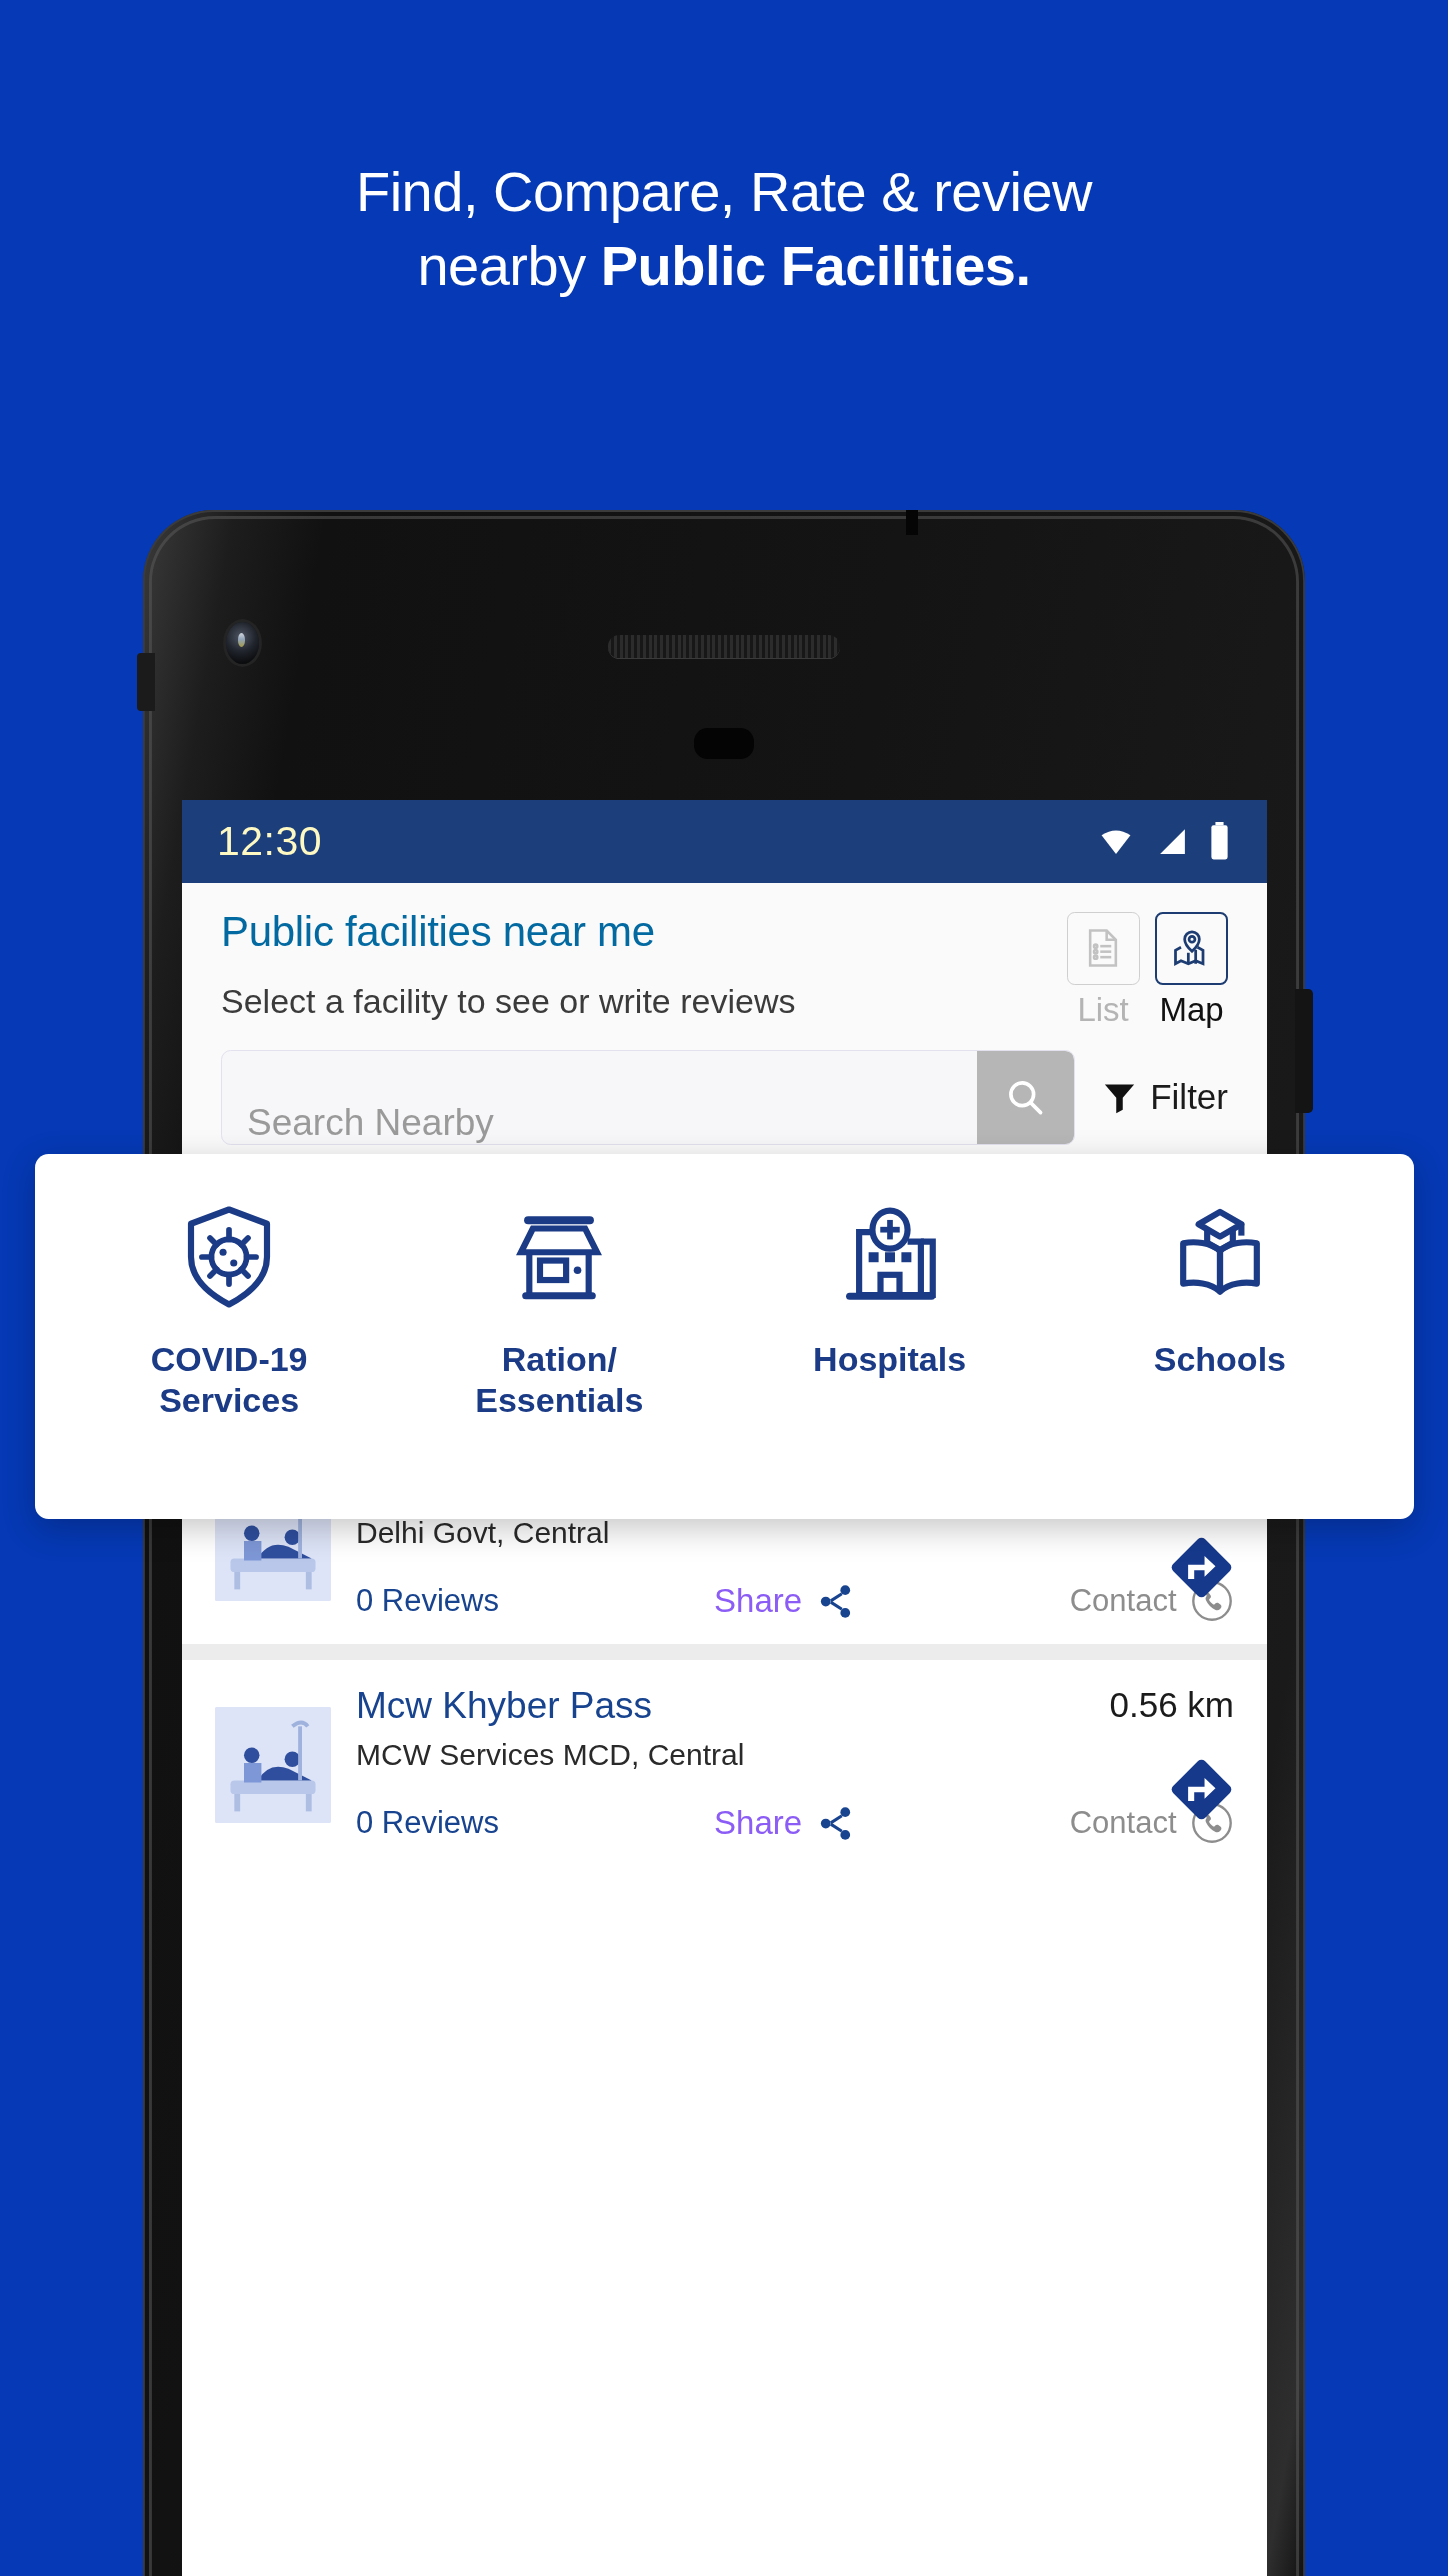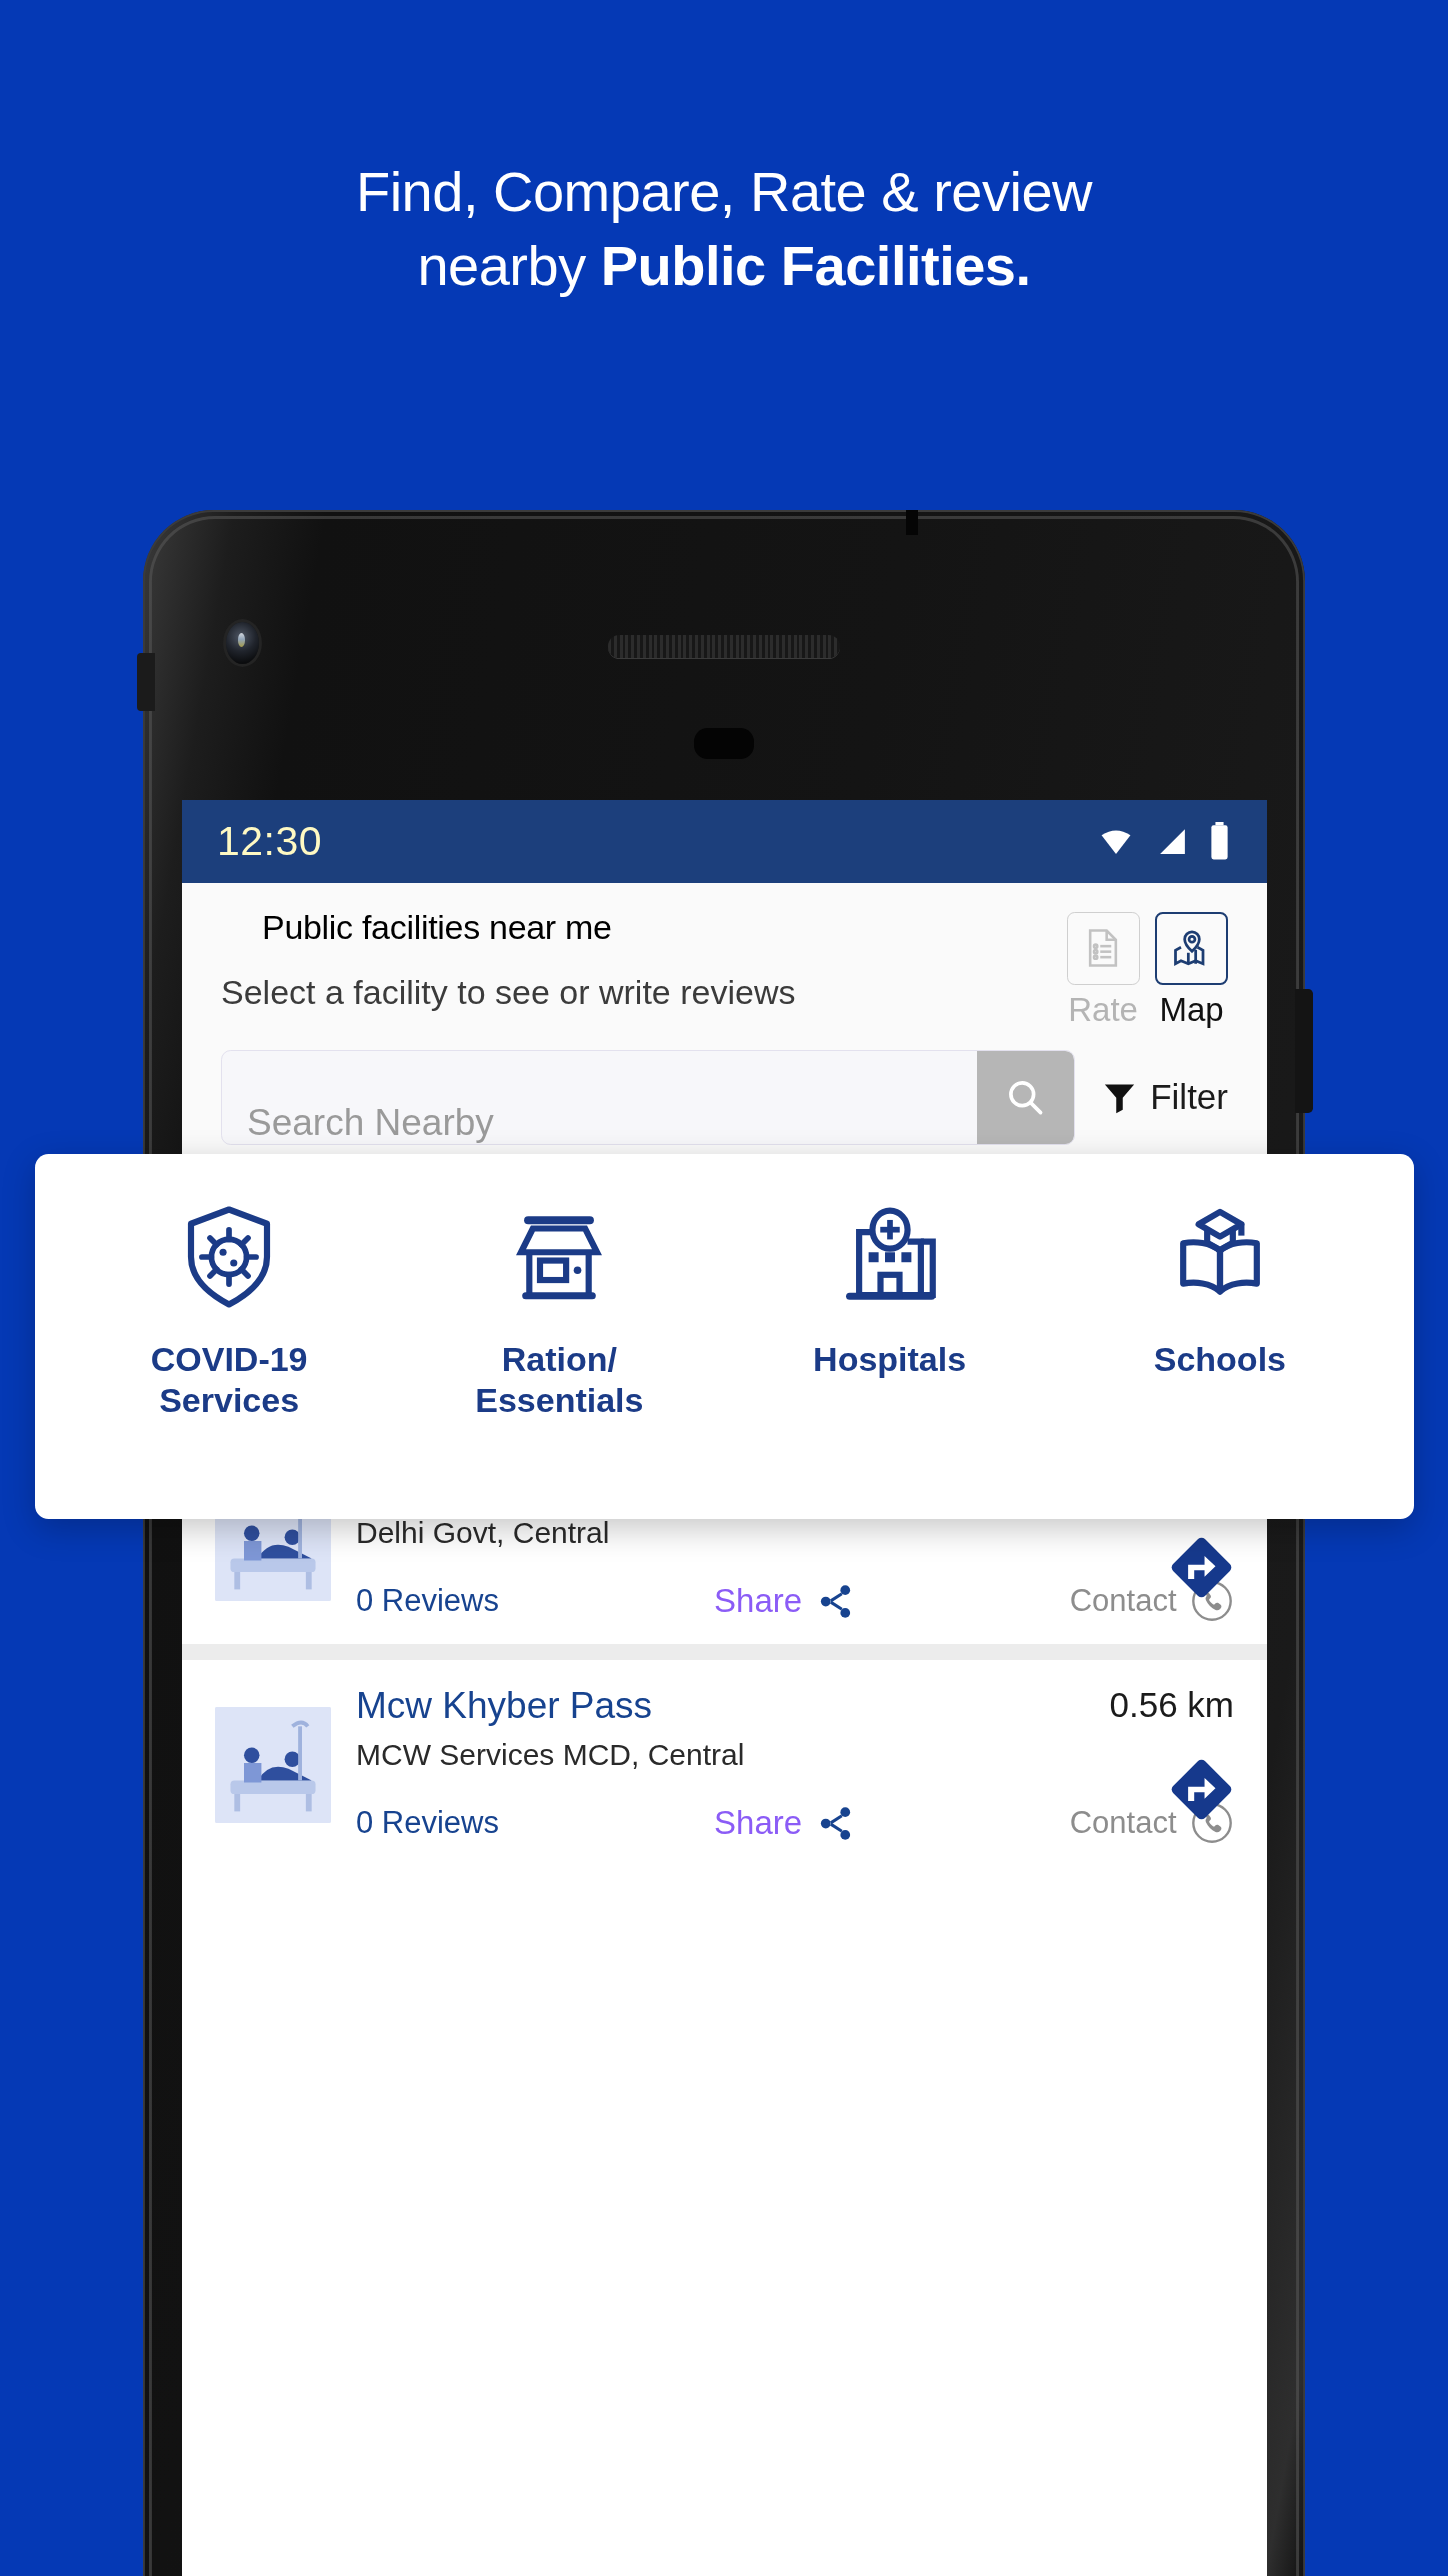--- a/index.html
+++ b/index.html
@@ -80,21 +80,21 @@
     display: flex; align-items: center; justify-content: space-between;
     padding: 0 35px;
   }
   .statusbar .clock { color: #fef9c3; font-size: 41px; font-weight: 400; letter-spacing: 0.5px; }
   .status-icons { display: flex; align-items: center; gap: 15.4px; }
 
   .app-header {
     background: #fafafa; padding: 25px 39px 0 39px;
     display: flex; align-items: flex-start; justify-content: space-between;
   }
-  .page-title { color: #000000; font-size: 34px; font-weight: 400; letter-spacing: -0.3px; margin-left: 41px; }
+  .page-title { color: #0369a1; font-size: 42px; font-weight: 400; letter-spacing: -0.3px; }
   .page-sub { color: #3b3b3b; font-size: 34px; margin-top: 26px; }
   .view-toggle { display: flex; gap: 15.4px; padding-top: 3.9px; }
   .vt { display: flex; flex-direction: column; align-items: center; gap: 5.8px; }
   .vt-box { width: 73px; height: 73px; border-radius: 7.7px; display: flex; align-items: center; justify-content: center; }
   .vt-box.inactive { border: 1.9px solid #cfcfcf; }
   .vt-box.active { border: 2.9px solid #1d3d72; }
   .vt-label { font-size: 33px; }
   .vt-label.inactive { color: #b4b4b4; }
   .vt-label.active { color: #111; }
 
@@ -226,21 +226,21 @@
               <path d="M5 2.5h9l5 5v14H5z"></path>
                 <path d="M14 2.5v5h5"></path>
               <circle cx="8" cy="11" r=".9"></circle>
                 <line x1="10.5" y1="11" x2="16.5" y2="11"></line>
               <circle cx="8" cy="14" r=".9"></circle>
                 <line x1="10.5" y1="14" x2="16.5" y2="14"></line>
               <circle cx="8" cy="17" r=".9"></circle>
                 <line x1="10.5" y1="17" x2="16.5" y2="17"></line>
             </svg>
           </div>
-          <div class="vt-label inactive">Rate</div>
+          <div class="vt-label inactive">List</div>
         </div>
         <div class="vt">
           <div class="vt-box active">
             <svg width="44" height="44" viewBox="0 0 24 24" fill="none" stroke="#1d3d72" stroke-width="1.5">
               <path d="M12 3.2c2.2 0 4 1.8 4 4 0 3-4 6.6-4 6.6s-4-3.6-4-6.6c0-2.2 1.8-4 4-4z"></path>
               <circle cx="12" cy="7.2" r="1.6"></circle>
               <path d="M6 11.6 L3 13.2 v7.4 l3-1.6 4 1.6 4-1.6 4 1.6 v-7.4 l-3-1.6"></path>
               <path d="M10 14.6v6"></path>
                 <path d="M14 13v7.6"></path>
             </svg>

